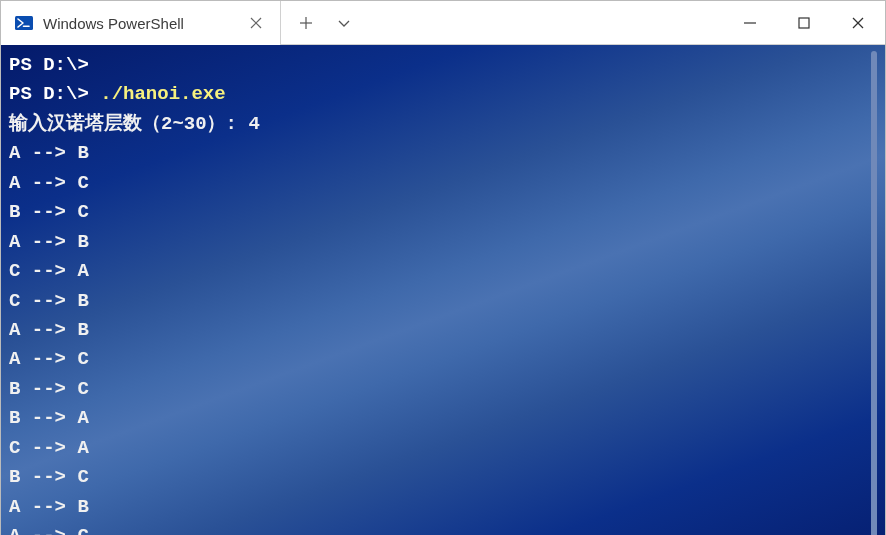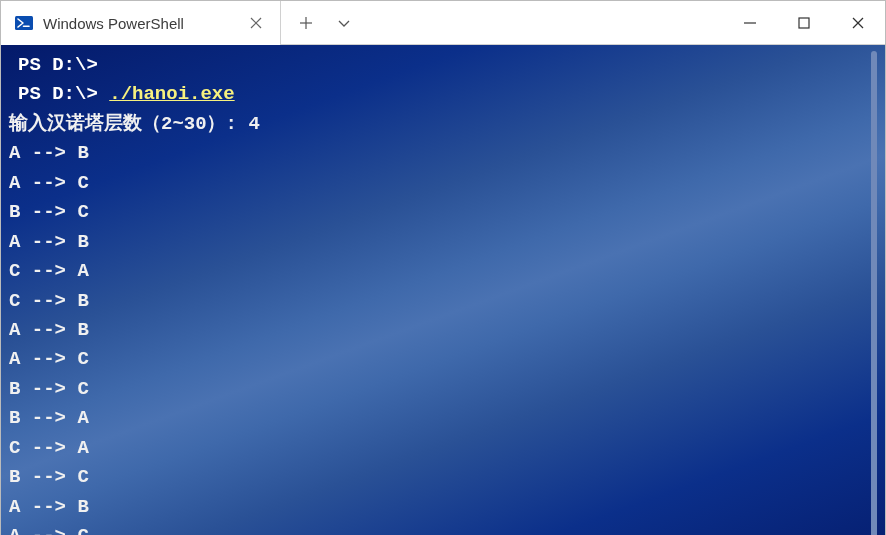--- a/index.html
+++ b/index.html
@@ -104,22 +104,22 @@
     flex: 1 1 auto;
     white-space: pre;
   }
   .scrollbar {
     width: 6px;
     background: #7089b9;
     border-radius: 3px;
     height: 100%;
     align-self: stretch;
   }
-  .prompt { color: #ffffff; margin-left: 9px; }
-  .cmd { color: #f7f17e; text-decoration: underline; }
+  .prompt { color: #ffffff; }
+  .cmd { color: #f7f17e; }
   .out { color: #f0f0f0; }
 </style>
 </head>
 <body>
 
 <div class="window">
 
   <div class="title-bar">
     <div class="tab-strip">
       <div class="tab">

